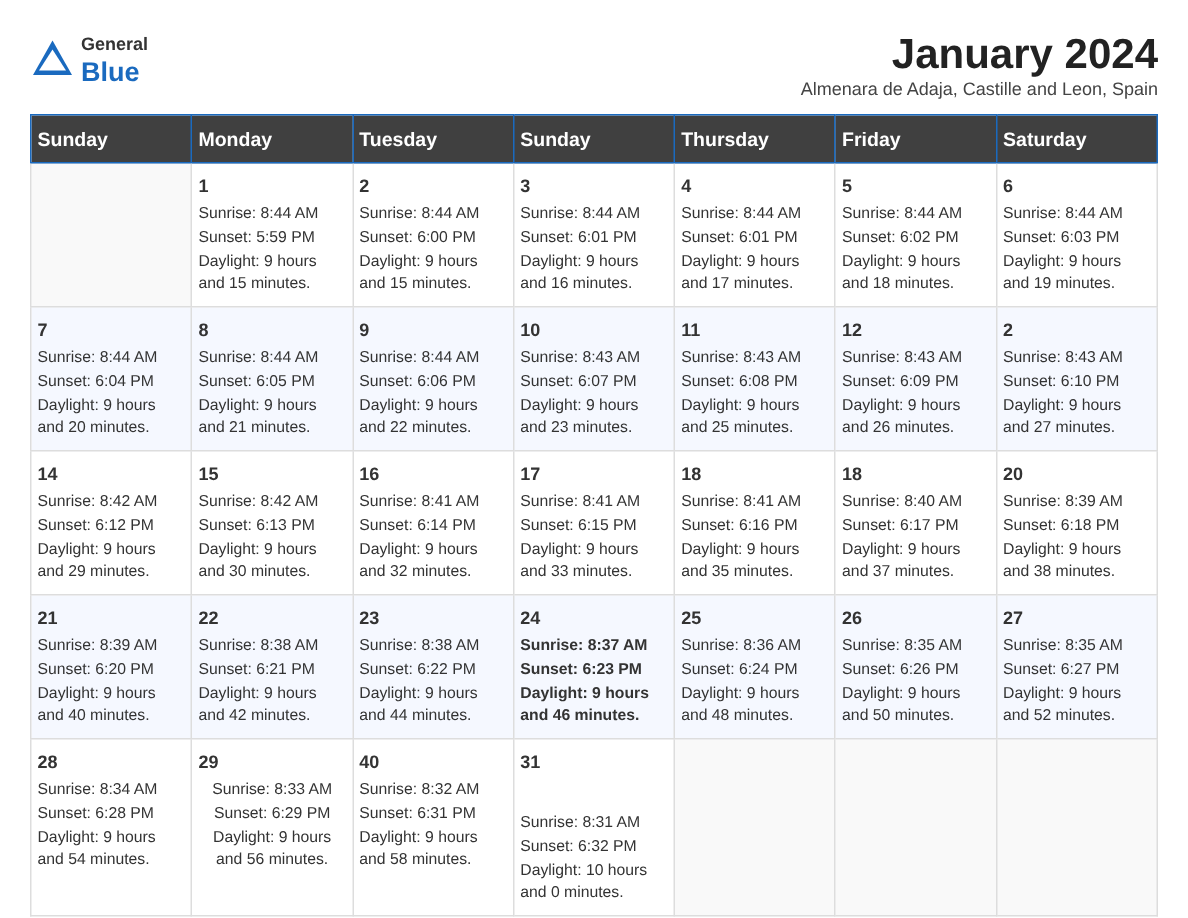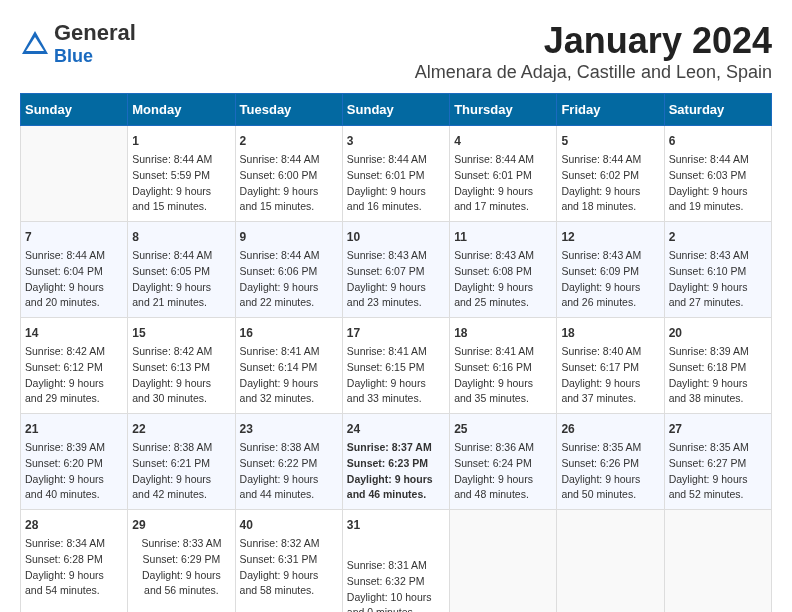--- a/index.html
+++ b/index.html
@@ -15,53 +15,53 @@
       justify-content: space-between;
       align-items: flex-start;
       margin-bottom: 10px;
     }
     .logo {
       display: flex;
       align-items: center;
       gap: 4px;
     }
     .logo-text-general {
-      font-size: 22px;
+      font-size: 12px;
       font-weight: bold;
       color: #333;
     }
     .logo-text-blue {
       font-size: 18px;
       font-weight: bold;
       color: #1a6abf;
       text-align: center;
     }
     .logo-icon {
       width: 30px;
       height: 30px;
     }
     .title-section {
       text-align: right;
     }
     .month-title {
-      font-size: 36px;
+      font-size: 28px;
       font-weight: bold;
       color: #222;
     }
     .location-title {
-      font-size: 18px;
+      font-size: 12px;
       color: #444;
     }
     .calendar-table {
       width: 100%;
       border-collapse: collapse;
       table-layout: fixed;
     }
     .calendar-table thead tr {
-      background-color: #0369a1;
+      background-color: #404040;
       color: #fff;
     }
     .calendar-table thead th {
       padding: 8px 4px;
       font-size: 13px;
       font-weight: bold;
       text-align: left;
       border: 1px solid #1a6abf;
     }
     .calendar-table tbody td {

